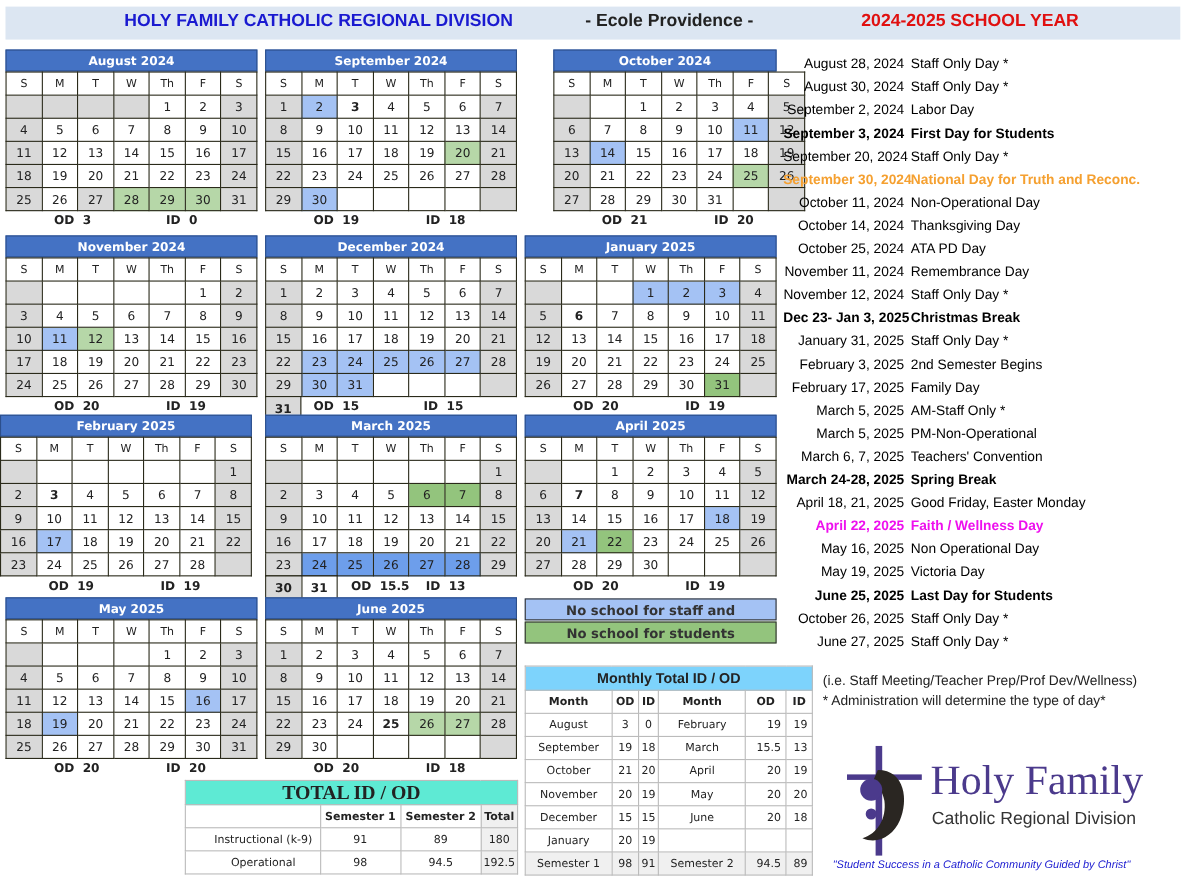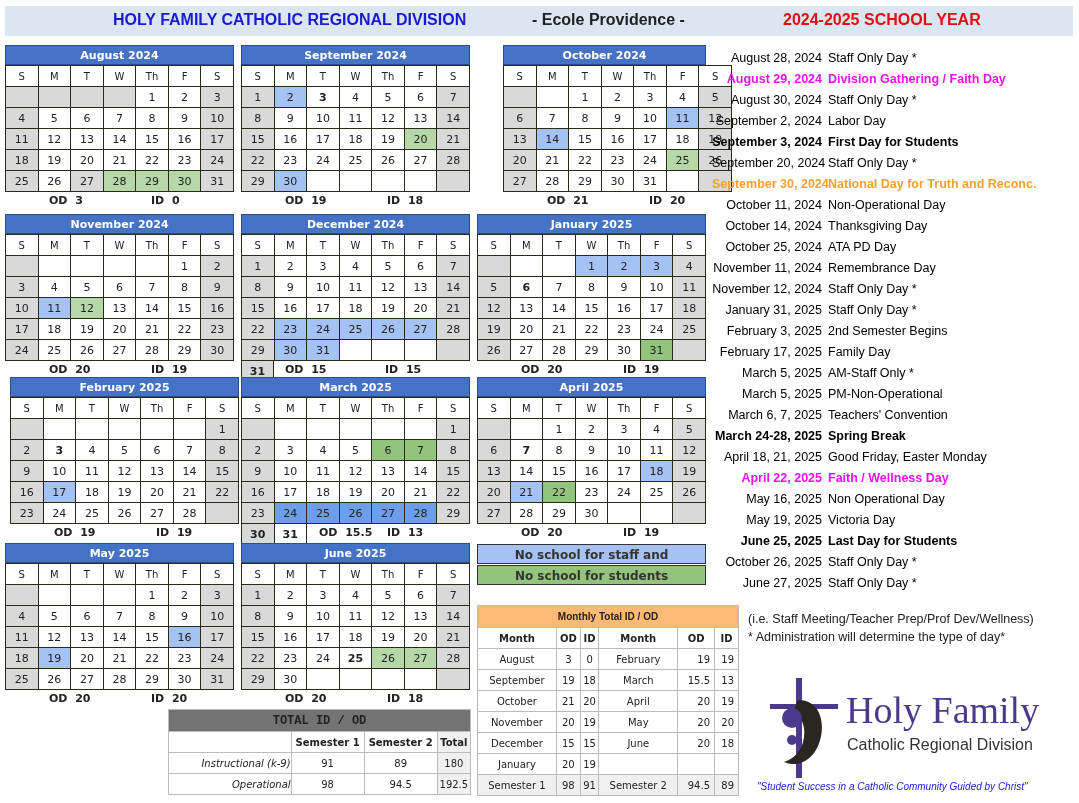--- a/index.html
+++ b/index.html
@@ -32,30 +32,30 @@
   .ev.pink { color: #ee10ee; font-weight: bold; }
   .ev.orange { color: #f5a030; font-weight: bold; }
   .note { position: absolute; left: 748px; top: 610px; font-family: "Liberation Sans", sans-serif; font-size: 12.5px; line-height: 18px; color: #222; }
 
   .legend { position: absolute; left: 477px; width: 229px; height: 20px; font-size: 12px; font-weight: bold; text-align: center; line-height: 20px; color: #333; border: 1px solid #333; }
   .lg1 { top: 544px; background: #a4c2f4; }
   .lg2 { top: 565px; background: #93c47d; }
 
   table.mt { position: absolute; left: 477px; top: 605px; border-collapse: collapse; width: 262px; font-size: 10px; }
   table.mt td { border: 1px solid #bbb; height: 21px; text-align: center; color: #222; }
-  table.mt .hd { background: #fdba74; font-size: 10px; font-weight: bold; font-family: "Liberation Sans", sans-serif; height: 22px; }
+  table.mt .hd { background: #7dd3fc; font-size: 13px; font-weight: bold; font-family: "Liberation Sans", sans-serif; height: 22px; }
   table.mt .ch { font-weight: bold; font-size: 10px; }
   table.mt td.num { text-align: right; padding-right: 4px; }
   table.mt tr.sem td { background: #f0f0f0; }
 
   table.tt { position: absolute; left: 168px; top: 709px; border-collapse: collapse; width: 303px; font-size: 10px; }
   table.tt td { border: 1px solid #bbb; height: 21px; text-align: center; color: #222; }
-  table.tt .hd { background: #737373; font-size: 12px; font-weight: bold; font-family: Liberation Mono, monospace; height: 22px; }
+  table.tt .hd { background: #5eead4; font-size: 18px; font-weight: bold; font-family: Liberation Serif, serif; height: 22px; }
   table.tt .ch { font-weight: bold; }
-  table.tt td.lab { text-align: right; padding-left: 19px; font-style: italic; }
+  table.tt td.lab { text-align: center; padding-left: 19px; }
   table.tt td.tot { background: #f0f0f0; }
 
   .logo { position: absolute; left: 768px; top: 678px; width: 300px; height: 100px; }
   .logo .name { position: absolute; left: 78px; top: 10px; font-family: Liberation Serif, serif; font-size: 38px; color: #4b3a8c; }
   .logo .sub { position: absolute; left: 79px; top: 58px; font-family: "Liberation Sans", sans-serif; font-size: 16px; color: #333; }
   .motto { position: absolute; left: 757px; top: 781px; font-family: "Liberation Sans", sans-serif; font-style: italic; font-size: 10px; color: #1a1ad0; }
 </style>
 </head>
 <body>
 
@@ -456,21 +456,21 @@
             <td class="gd">31</td>
             <td class="we we"></td>
           </tr>
         </tbody>
       </table>
       <div class="foot">
         <span style="left:44px"><span style="position:static">OD</span>&nbsp; <span style="position:static">20</span></span>
         <span style="left:146px"><span style="position:static">ID</span>&nbsp; <span style="position:static">19</span></span>
       </div>
     </div>
-    <div class="cal" style="left: 10px; top: 377px;">
+    <div class="cal" style="left: 0; top: 377px;">
       <div class="mh">February 2025</div>
       <table>
         <tbody>
           <tr class="dow">
             <td>S</td>
             <td>M</td>
             <td>T</td>
             <td>W</td>
             <td>Th</td>
             <td>F</td>
@@ -796,24 +796,20 @@
         <span style="left:146px"><span style="position:static">ID</span>&nbsp; <span style="position:static">18</span></span>
       </div>
     </div>
   </div>
 
 <div class="events" id="events">
     <div class="ev ">
       <span class="d">August 28, 2024</span>
       <span class="t">Staff Only Day *</span>
     </div>
-    <div class="ev pink">
-      <span class="d">August 29, 2024</span>
-      <span class="t">Division Gathering / Faith Day</span>
-    </div>
     <div class="ev ">
       <span class="d">August 30, 2024</span>
       <span class="t">Staff Only Day *</span>
     </div>
     <div class="ev ">
       <span class="d">September 2, 2024</span>
       <span class="t">Labor Day</span>
     </div>
     <div class="ev bold">
       <span class="d">September 3, 2024</span>
@@ -839,20 +835,24 @@
       <span class="d">October 25, 2024</span>
       <span class="t">ATA PD Day</span>
     </div>
     <div class="ev ">
       <span class="d">November 11, 2024</span>
       <span class="t">Remembrance Day</span>
     </div>
     <div class="ev ">
       <span class="d">November 12, 2024</span>
       <span class="t">Staff Only Day *</span>
+    </div>
+    <div class="ev bold">
+      <span class="d">Dec 23- Jan 3, 2025</span>
+      <span class="t">Christmas Break</span>
     </div>
     <div class="ev ">
       <span class="d">January 31, 2025</span>
       <span class="t">Staff Only Day *</span>
     </div>
     <div class="ev ">
       <span class="d">February 3, 2025</span>
       <span class="t">2nd Semester Begins</span>
     </div>
     <div class="ev ">

